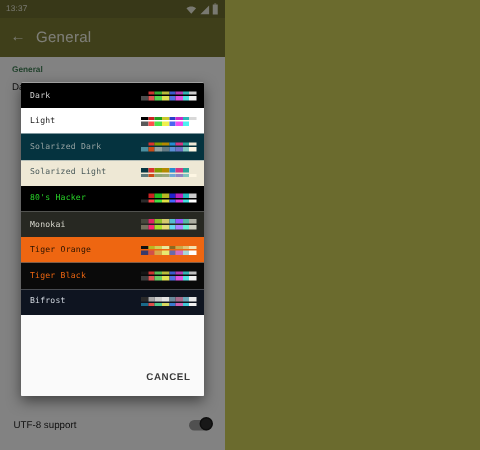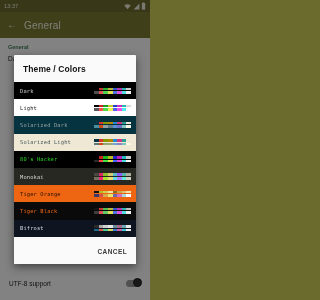--- a/index.html
+++ b/index.html
@@ -123,21 +123,20 @@
       <span class="switch">
           <span class="knob"></span>
         </span>
     </div>
   </div>
 </div>
 
 <div id="scrim"></div>
 
 <div id="dialog">
-  <div id="dialog-title">Theme / Colors</div>
   <div id="theme-list">
       <div class="theme-row" style="background: rgb(0, 0, 0);">
         <span class="theme-name" style="color: rgb(207, 207, 207);">Dark</span>
         <span class="palette">
           <span class="prow">
             <span class="sw" style="background: rgb(0, 0, 0);"></span>
             <span class="sw" style="background: rgb(204, 51, 51);"></span>
             <span class="sw" style="background: rgb(51, 170, 51);"></span>
             <span class="sw" style="background: rgb(185, 185, 59);"></span>
             <span class="sw" style="background: rgb(59, 91, 204);"></span>

